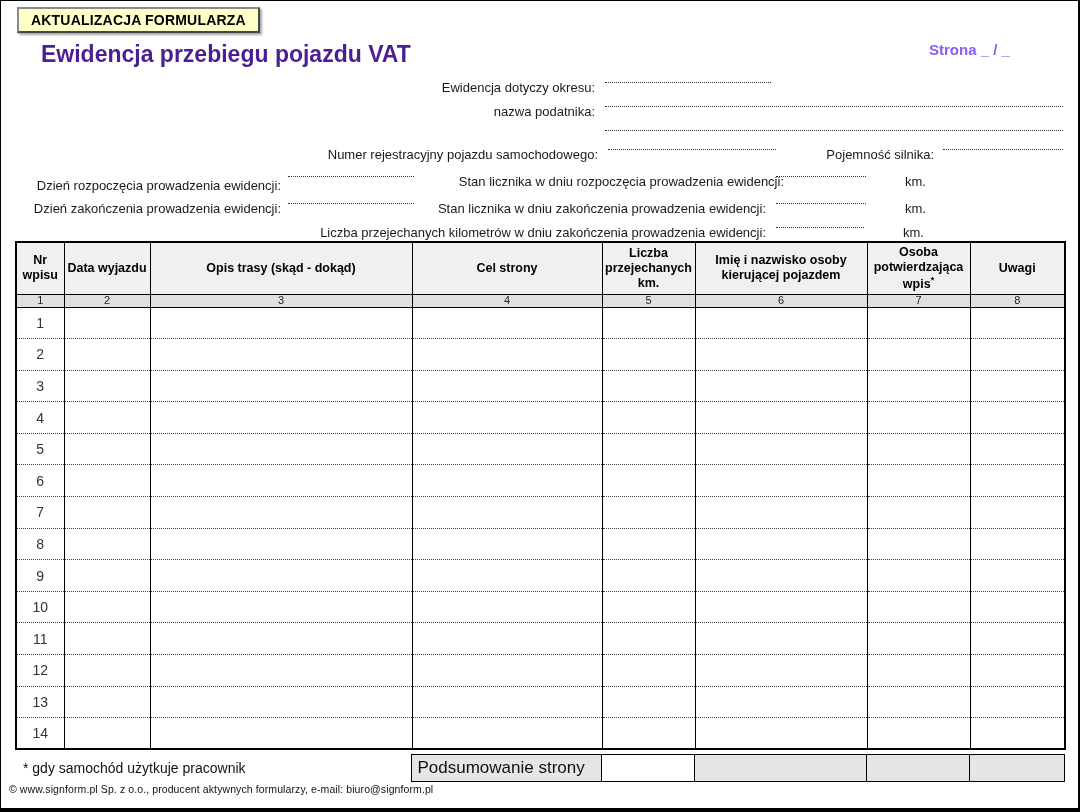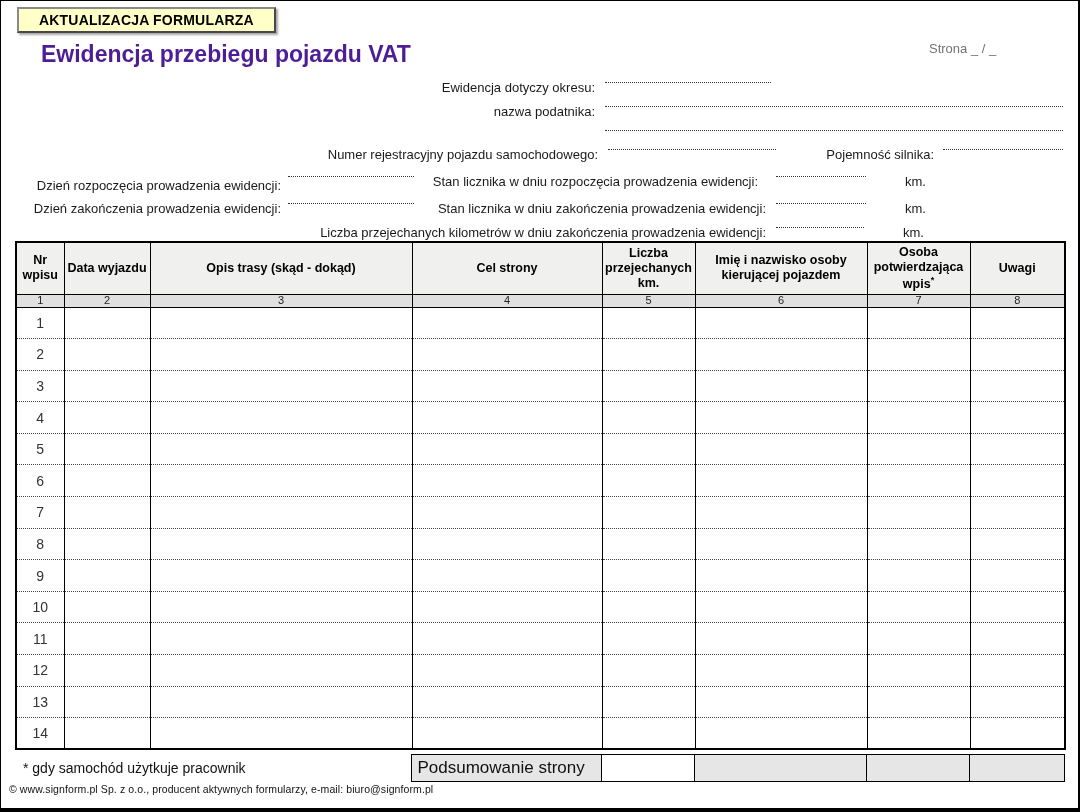--- a/index.html
+++ b/index.html
@@ -11,32 +11,32 @@
     --dot-c:#333333;
   }
   *{margin:0;padding:0;box-sizing:border-box;}
   html,body{background:#fff;}
   body{font-family:"Liberation Sans","DejaVu Sans",sans-serif;color:#111;}
   .page{
     position:relative;width:1080px;height:812px;background:#fff;overflow:hidden;
     border:1px solid #000;border-right:2px solid #000;border-bottom:4px solid #000;
   }
   .update-btn{
-    position:absolute;left:16px;top:6px;height:26px;padding:2px 20px;
+    position:absolute;left:16px;top:6px;height:26px;padding:2px 12px;
     background:var(--button-bg);
     border:2px solid #8a8a8a;border-bottom-color:#474747;border-right-color:#474747;
     box-shadow:2px 2px 2px rgba(0,0,0,.35);
     font-family:inherit;font-size:14px;font-weight:bold;color:#000;letter-spacing:.2px;
     cursor:pointer;
   }
   .doc-title{
     position:absolute;left:40px;top:40px;width:1000px;text-align:left;
     font-size:23px;font-weight:bold;color:#4c1d95;
   }
-  .page-label{position:absolute;left:928px;top:40px;font-size:13px;color:#737373;}
+  .page-label{position:absolute;left:928px;top:40px;font-size:15px;color:#8b5cf6;font-weight:bold;}
   .flabel{position:absolute;font-size:13px;color:#1a1a1a;white-space:nowrap;}
   .dotline{position:absolute;height:16px;border-bottom:1px dotted var(--dot-c);}
   .kmu{position:absolute;font-size:13px;color:#1a1a1a;margin-left:32px;}
   table.main{
     position:absolute;left:14px;top:240px;width:1049px;
     border-collapse:collapse;table-layout:fixed;
     border:2px solid var(--border-c);
   }
   table.main thead tr.head th{
     background:var(--header-bg);border:1px solid var(--border-c);
@@ -82,21 +82,21 @@
   <span class="dotline" style="left:604px;top:90px;width:458px"></span>
   <span class="dotline" style="left:604px;top:114px;width:458px"></span>
 
   <span class="flabel" style="right:480px;top:146px">Numer rejestracyjny pojazdu samochodowego:</span>
   <span class="dotline" style="left:607px;top:133px;width:168px"></span>
   <span class="flabel" style="right:144px;top:146px">Pojemność silnika:</span>
   <span class="dotline" style="left:942px;top:133px;width:120px"></span>
 
   <span class="flabel" style="right:797px;top:177px">Dzień rozpoczęcia prowadzenia ewidencji:</span>
   <span class="dotline" style="left:287px;top:160px;width:126px"></span>
-  <span class="flabel" style="right:320px;top:173px">Stan licznika w dniu rozpoczęcia prowadzenia ewidencji:</span>
+  <span class="flabel" style="right:294px;top:173px">Stan licznika w dniu rozpoczęcia prowadzenia ewidencji:</span>
   <span class="dotline" style="left:775px;top:160px;width:90px"></span>
   <span class="kmu" style="left:872px;top:173px">km.</span>
 
   <span class="flabel" style="right:797px;top:200px">Dzień zakończenia prowadzenia ewidencji:</span>
   <span class="dotline" style="left:287px;top:187px;width:126px"></span>
   <span class="flabel" style="right:312px;top:200px">Stan licznika w dniu zakończenia prowadzenia ewidencji:</span>
   <span class="dotline" style="left:775px;top:187px;width:90px"></span>
   <span class="kmu" style="left:872px;top:200px">km.</span>
 
   <span class="flabel" style="right:312px;top:224px">Liczba przejechanych kilometrów w dniu zakończenia prowadzenia ewidencji:</span>

